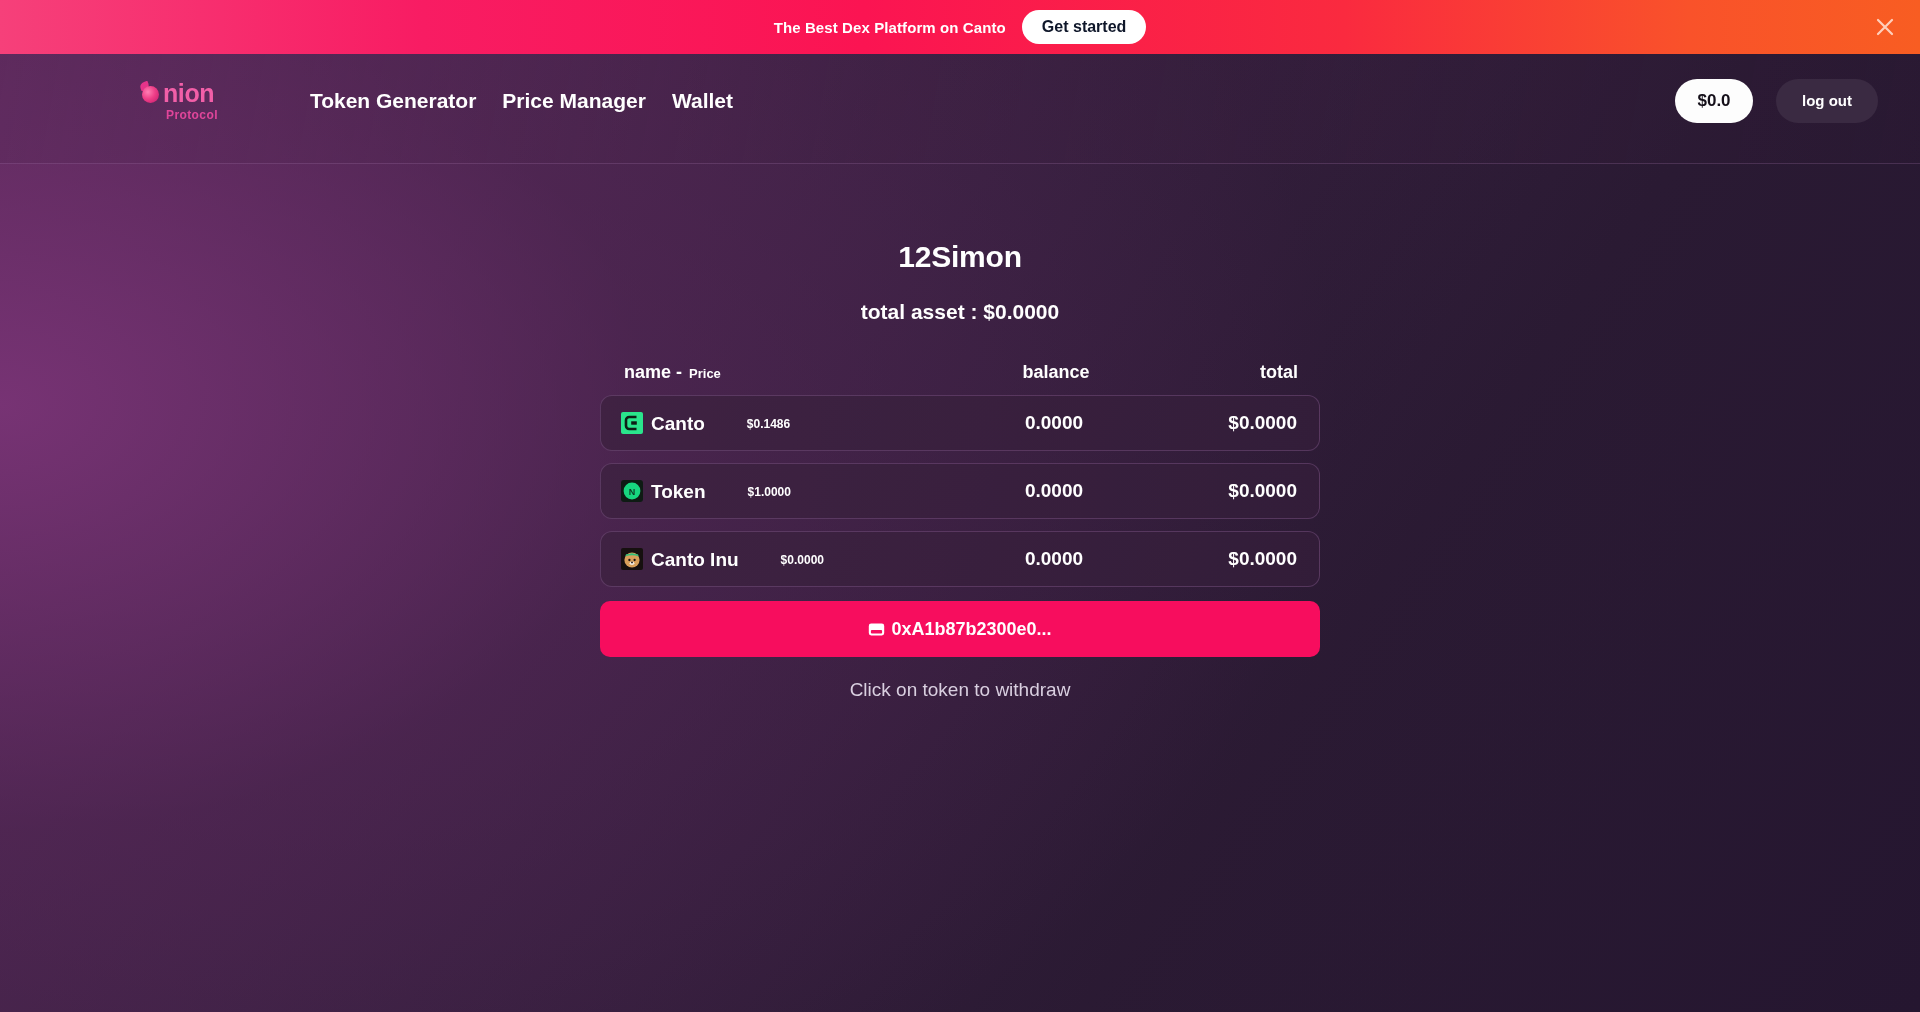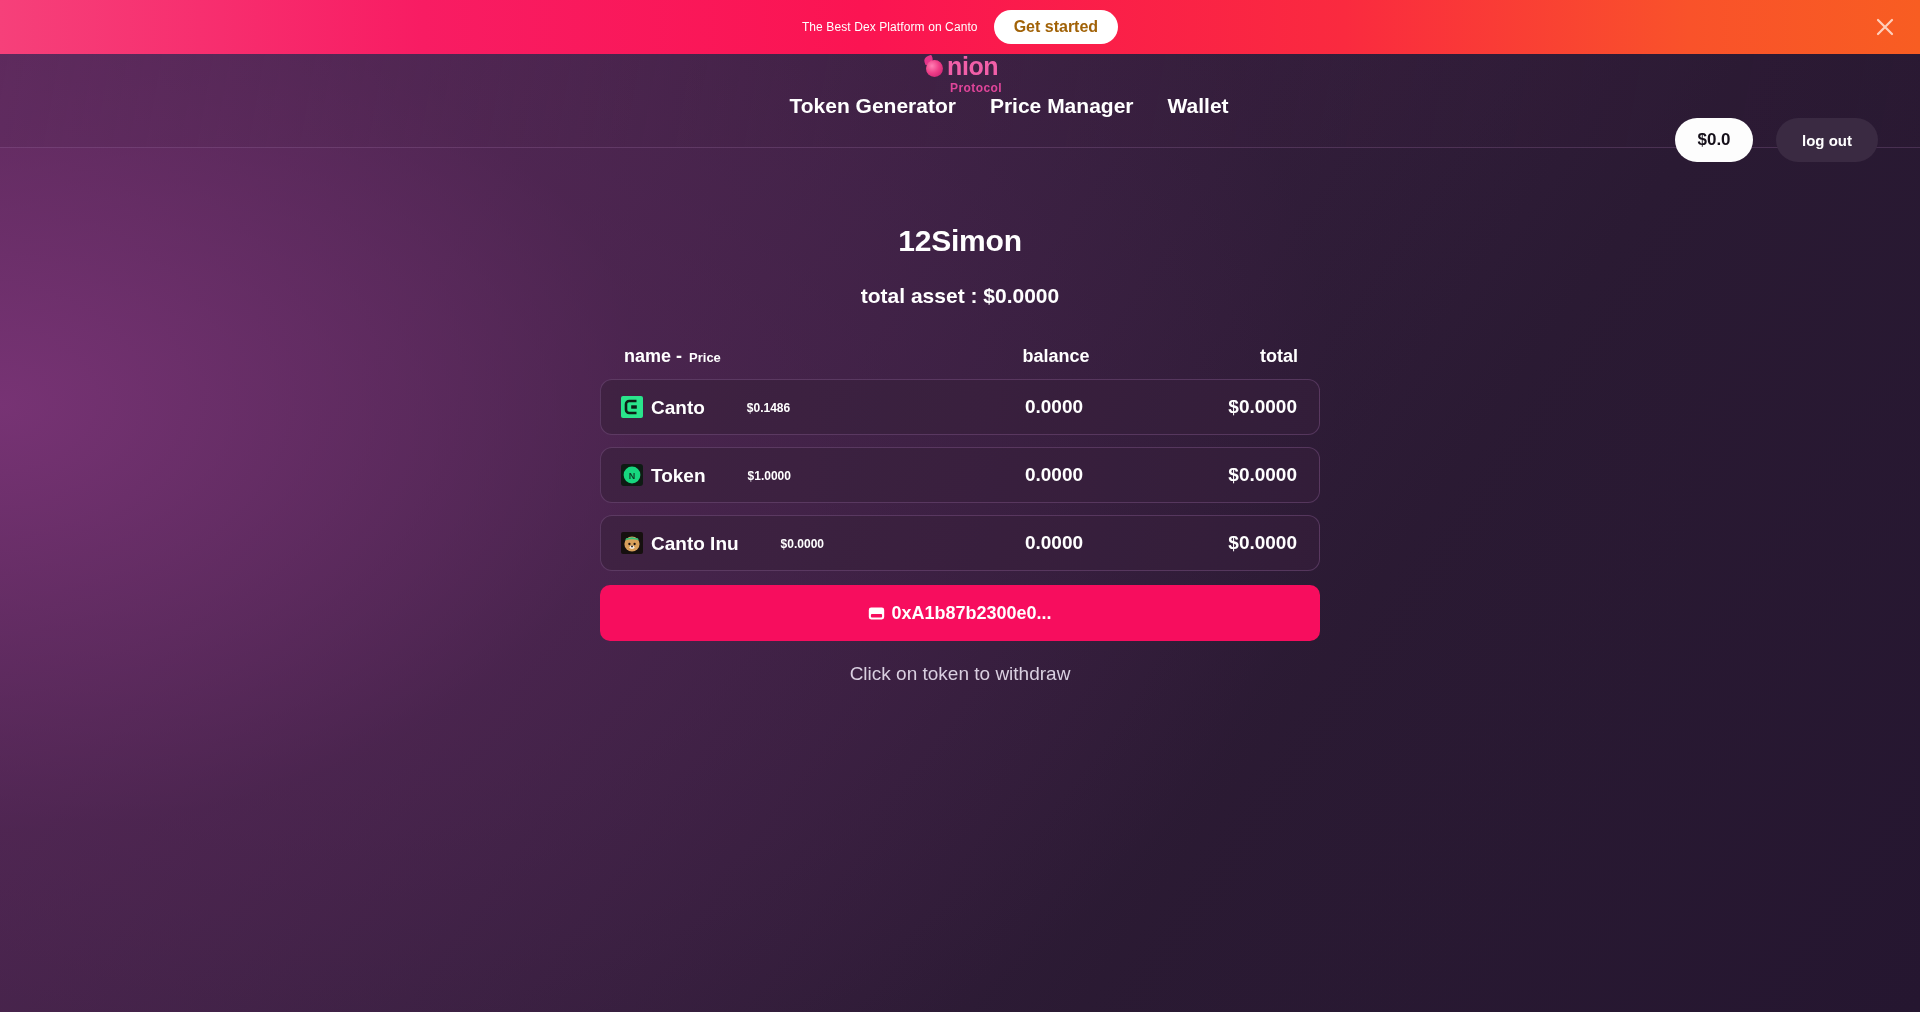--- a/index.html
+++ b/index.html
@@ -32,28 +32,28 @@
     position: relative;
     height: 54px;
     width: 100%;
     background: linear-gradient(90deg, #f6407a 0%, #f81c63 22%, #fb1452 45%, #fa2a3f 70%, #f9522a 88%, #f85d22 100%);
     display: flex;
     align-items: center;
     justify-content: center;
     gap: 16px;
   }
   .promo-text {
-    font-size: 12px;
-    font-weight: 400;
+    font-size: 15px;
+    font-weight: 700;
     color: #ffffff;
     letter-spacing: 0.1px;
   }
   .promo-cta {
     background: #ffffff;
-    color: #a16207;
+    color: #0f172a;
     border: none;
     border-radius: 18px;
     padding: 9px 20px;
     font-family: "Liberation Sans", sans-serif;
     font-size: 16px;
     font-weight: 700;
     cursor: pointer;
     line-height: 1;
   }
   .promo-close {
@@ -67,27 +67,26 @@
     align-items: center;
     justify-content: center;
     cursor: pointer;
     opacity: 0.92;
   }
   .promo-close svg { display: block; }
 
   
   .site-header {
     position: relative;
-    height: 94px;
+    height: 110px;
     display: flex;
     align-items: center;
     padding: 0 42px 16px 140px;
     background: linear-gradient(100deg, rgba(92, 42, 92, 0.55) 0%, rgba(62, 32, 66, 0.35) 45%, rgba(44, 24, 50, 0.2) 100%);
     border-bottom: 1px solid rgba(183, 130, 190, 0.22);
-    flex-direction: column;
   }
 
   .brand {
     display: flex;
     flex-direction: column;
     align-items: flex-start;
     line-height: 1;
     margin-right: 92px;
     cursor: pointer;
     user-select: none;
@@ -125,21 +124,21 @@
     font-weight: 700;
     color: #e0459a;
     margin-top: 3px;
     margin-left: 26px;
     letter-spacing: 0.4px;
   }
 
   .nav-links {
     display: flex;
     align-items: center;
-    gap: 34px;
+    gap: 26px;
   }
   .nav-link {
     font-size: 21px;
     font-weight: 700;
     color: #ffffff;
     text-decoration: none;
     cursor: pointer;
     white-space: nowrap;
   }
 

